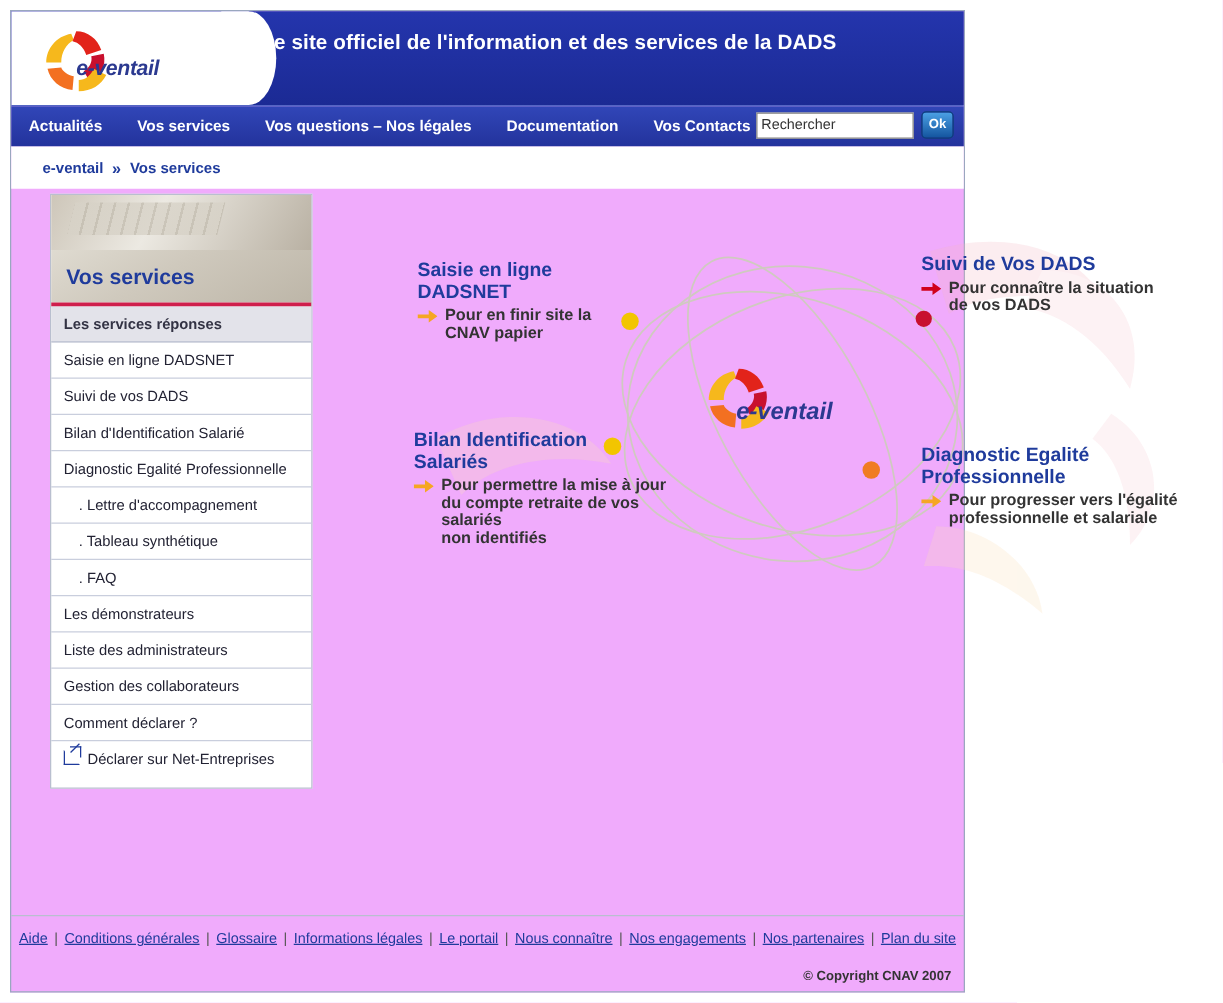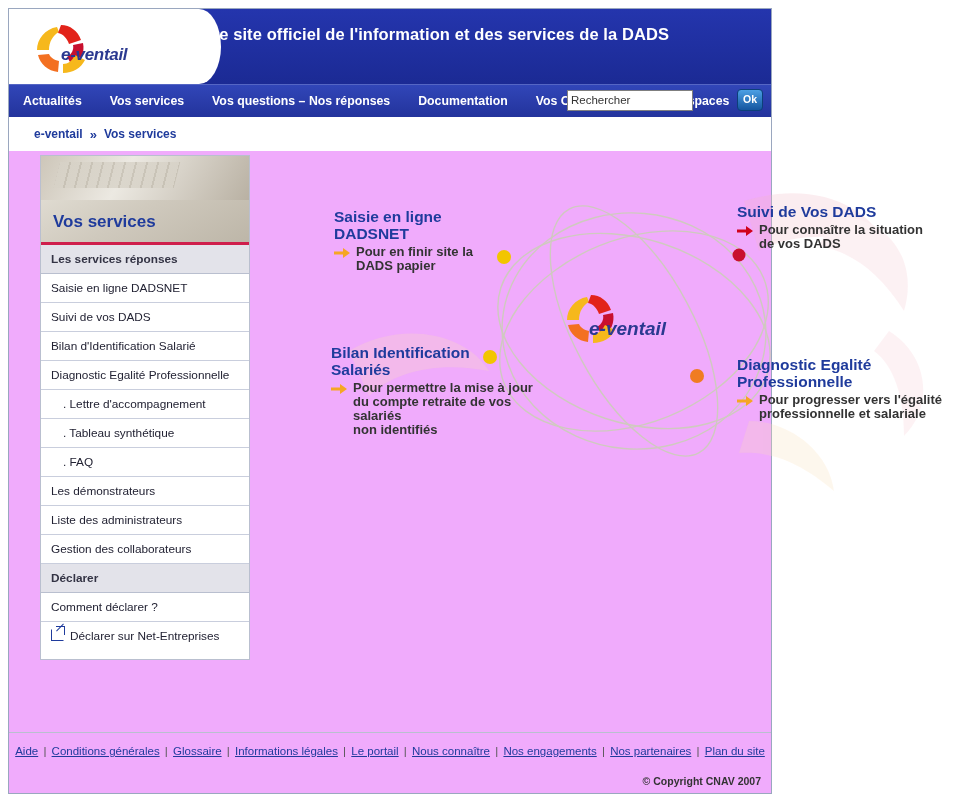--- a/index.html
+++ b/index.html
@@ -112,21 +112,20 @@
     border-left: 4.5px solid transparent;
     border-right: 4.5px solid transparent;
     border-top: 5px solid #ffffff;
   }
   .search-zone {
     position: absolute;
     right: 8px;
     top: 4px;
     display: flex;
     align-items: center;
-    gap: 38px;
   }
   .search-input {
     width: 118px;
     height: 17px;
     font-size: 11.5px;
     font-family: "Liberation Sans", sans-serif;
     border: 1px solid #7f7f7f;
     padding: 1px 3px;
     color: #333;
     background: #ffffff;
@@ -345,21 +344,21 @@
             <span class="e">e-ventail</span>
           </div>
         </div>
       </div>
       <div class="header-title">Le site officiel de l'information et des services de la DADS</div>
     </div>
 
     <div class="navbar">
       <div class="nav-item">Actualités</div>
       <div class="nav-item">Vos services</div>
-      <div class="nav-item">Vos questions – Nos réponses</div>
+      <div class="nav-item">Vos questions – Nos légales</div>
       <div class="nav-item">Documentation</div>
       <div class="nav-item">Vos Contacts</div>
       <div class="nav-item nav-espaces">
         <span class="chev"></span>
         <span>Vos Espaces</span>
       </div>
       <div class="search-zone">
         <input class="search-input" type="text" value="Rechercher" style="">
         <div class="ok-btn">Ok</div>
       </div>
@@ -384,21 +383,20 @@
         <a class="side-link">Suivi de vos DADS</a>
         <a class="side-link">Bilan d'Identification Salarié</a>
         <a class="side-link">Diagnostic Egalité Professionnelle</a>
         <a class="side-link sub">. Lettre d'accompagnement</a>
         <a class="side-link sub">. Tableau synthétique</a>
         <a class="side-link sub">. FAQ</a>
         <a class="side-link">Les démonstrateurs</a>
         <a class="side-link">Liste des administrateurs</a>
         <a class="side-link">Gestion des collaborateurs</a>
 
-        <div class="side-section">Déclarer</div>
         <a class="side-link">Comment déclarer ?</a>
         <a class="side-link last">
           <span class="ext-icon"></span><span>Déclarer sur Net-Entreprises</span>
         </a>
       </div>
 
       <div class="diagram">
         <svg width="660" height="330" viewBox="0 0 660 330" style="position:absolute;left:0;top:0;">
 
           <g opacity="0.25">
@@ -433,21 +431,21 @@
 
         <div class="dg-label" style="left:45px; top:37px; width:180px;">
           <div class="dg-title">
             <span>Saisie en ligne</span><br><span>DADSNET</span>
           </div>
           <div class="dg-row">
             <svg class="arrow" width="16" height="12" viewBox="0 0 16 12">
               <path d="M0 4.5 H9 V1 L16 6 L9 11 V7.5 H0 Z" fill="#f5a623"></path>
             </svg>
             <div class="dg-desc">
-              <span>Pour en finir site la</span><br><span>DADS papier</span>
+              <span>Pour en finir site la</span><br><span>CNAV papier</span>
             </div>
           </div>
         </div>
 
         <div class="dg-label" style="left:448px; top:32px; width:210px;">
           <div class="dg-title">Suivi de Vos DADS</div>
           <div class="dg-row">
             <svg class="arrow" width="16" height="12" viewBox="0 0 16 12">
               <path d="M0 4.5 H9 V1 L16 6 L9 11 V7.5 H0 Z" fill="#d0021b"></path>
             </svg>

